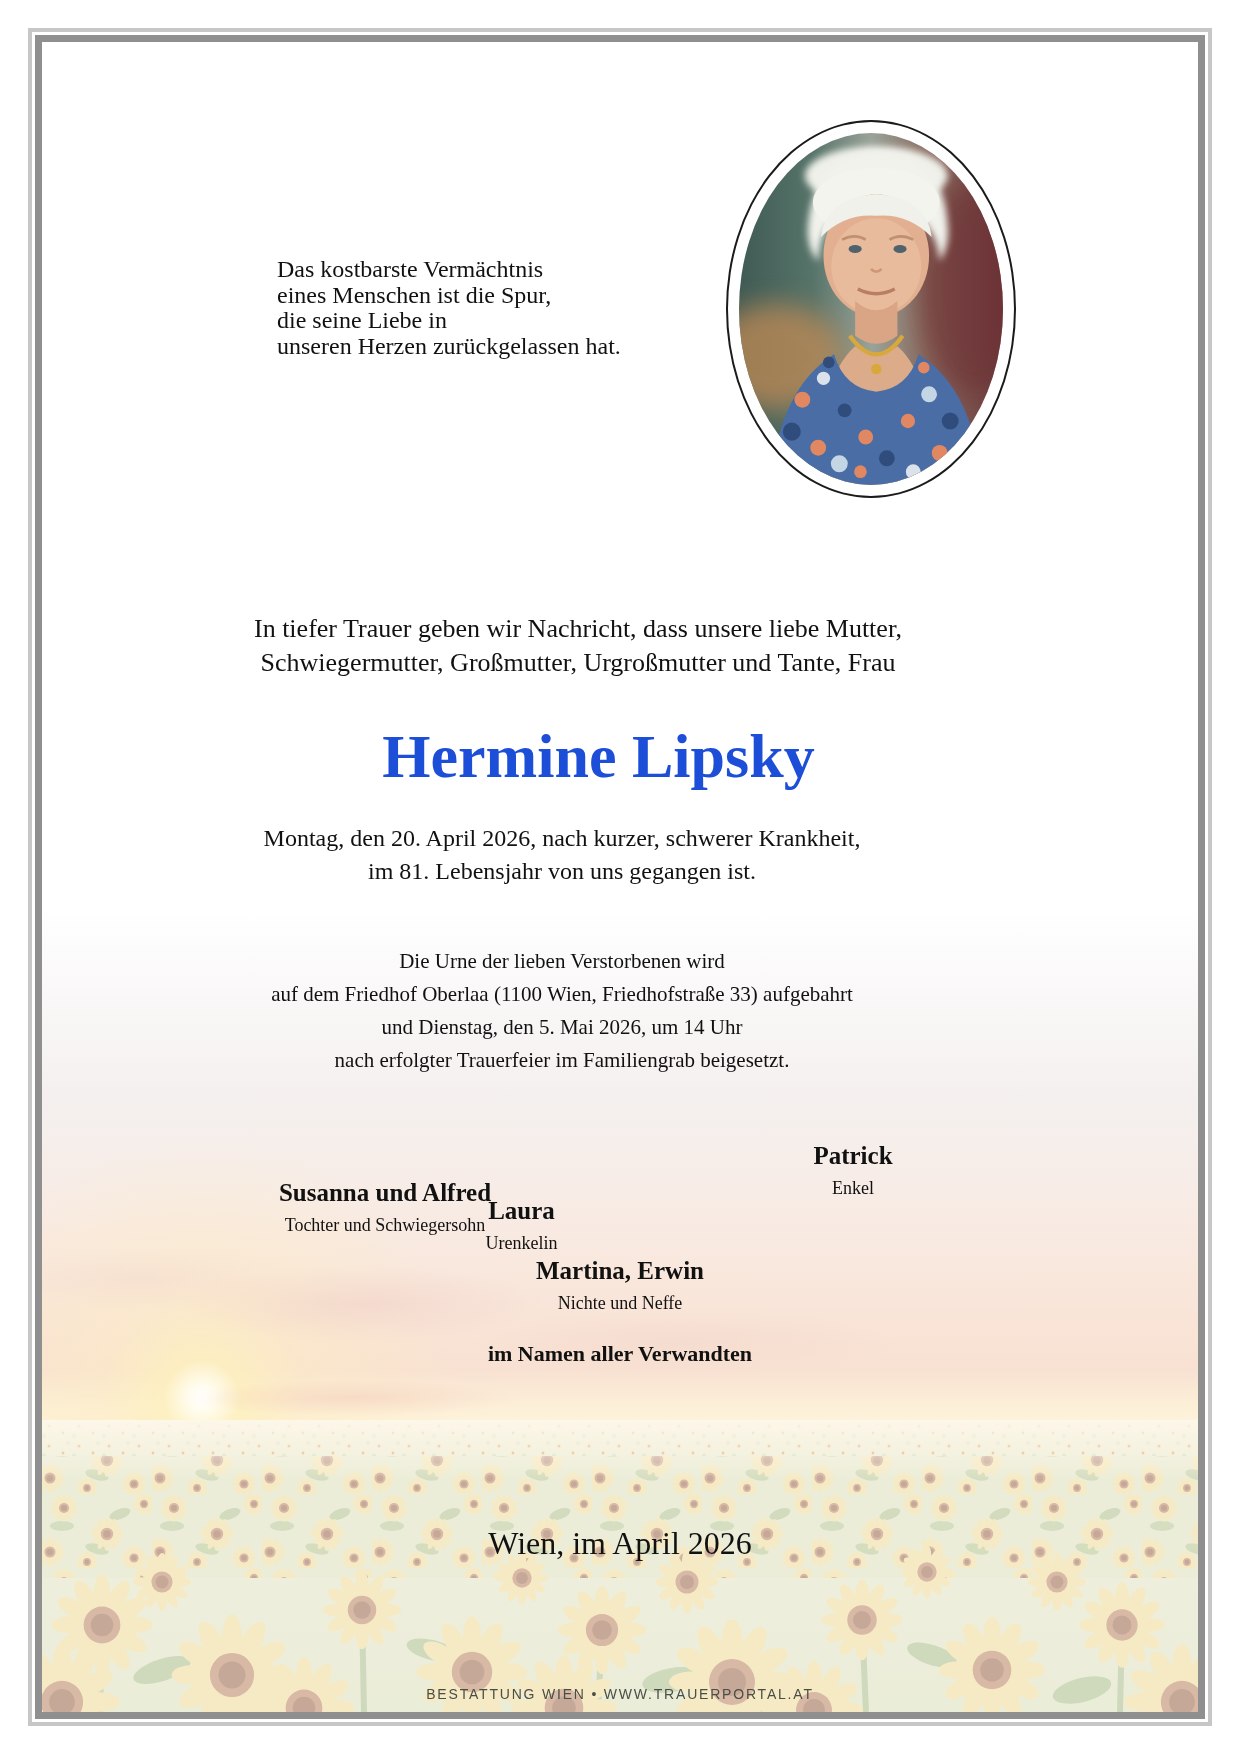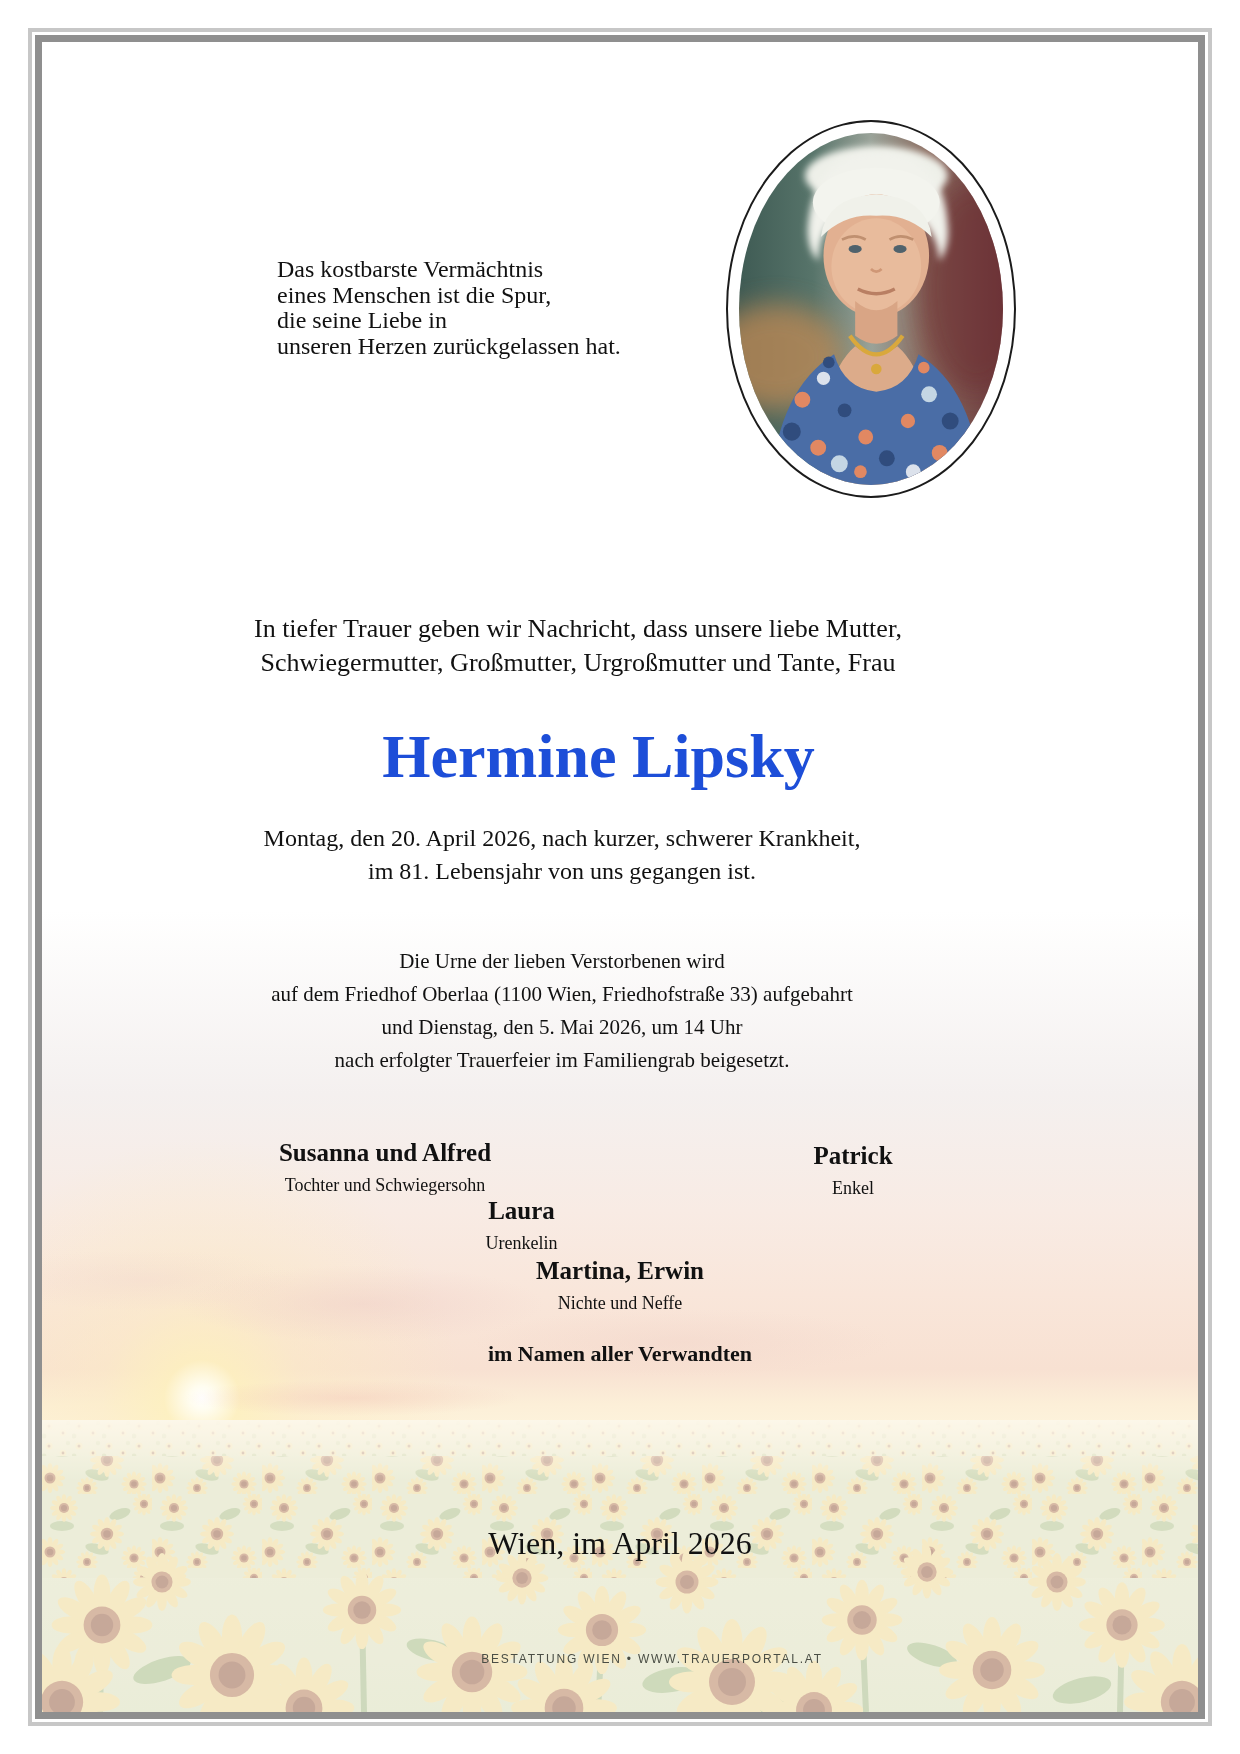--- a/index.html
+++ b/index.html
@@ -46,30 +46,30 @@
     font-size:24px;line-height:25.5px;
   }
   .ccol{position:absolute;text-align:center;}
   .intro{left:16px;width:1040px;top:570px;font-size:26px;line-height:34px;}
   .name{left:0;width:1113px;top:683px;font-size:62px;line-height:62px;font-weight:bold;color:#1d4ed8;}
   .death{left:0;width:1040px;top:780px;font-size:24px;line-height:33px;}
   .funeral{left:0;width:1040px;top:903px;font-size:21px;line-height:33px;}
   .mourner{position:absolute;text-align:center;}
   .mourner .m-names{font-size:25px;line-height:30px;font-weight:bold;}
   .mourner .m-rel{font-size:18px;line-height:26px;margin-top:4px;}
-  .m-left{left:143px;width:400px;top:1096px;}
+  .m-left{left:143px;width:400px;top:1136px;}
   .m-right{left:611px;width:400px;top:1099px;}
   .m-laura{left:16px;width:927px;top:1154px;}
   .m-martina{left:0;width:1156px;top:1214px;}
   .closing{left:0;width:1156px;top:1298px;font-size:22px;line-height:28px;font-weight:bold;}
   .placedate{left:0;width:1156px;top:1486px;font-size:32px;line-height:30px;}
   .footer{
-    left:0;width:1156px;top:1609px;
+    left:0;width:1156px;top:1644px;
     font-family:"Liberation Sans", sans-serif;
-    font-size:12px;line-height:16px;letter-spacing:1.8px;color:#4a4e45;padding-left:32px;
+    font-size:14px;line-height:16px;letter-spacing:1.8px;color:#4a4e45;
   }
 </style>
 </head>
 <body>
 
 <div class="frame-outer"></div>
 <div class="frame-inner"></div>
 
 <div class="content">
 

